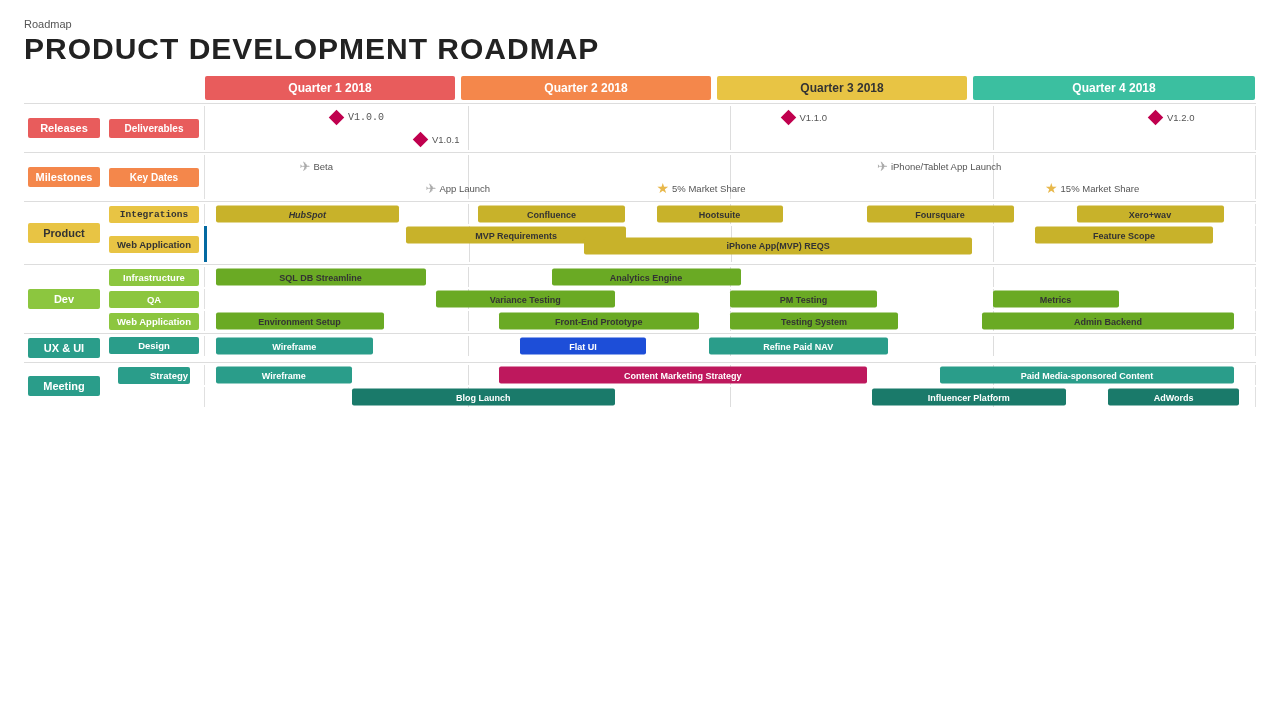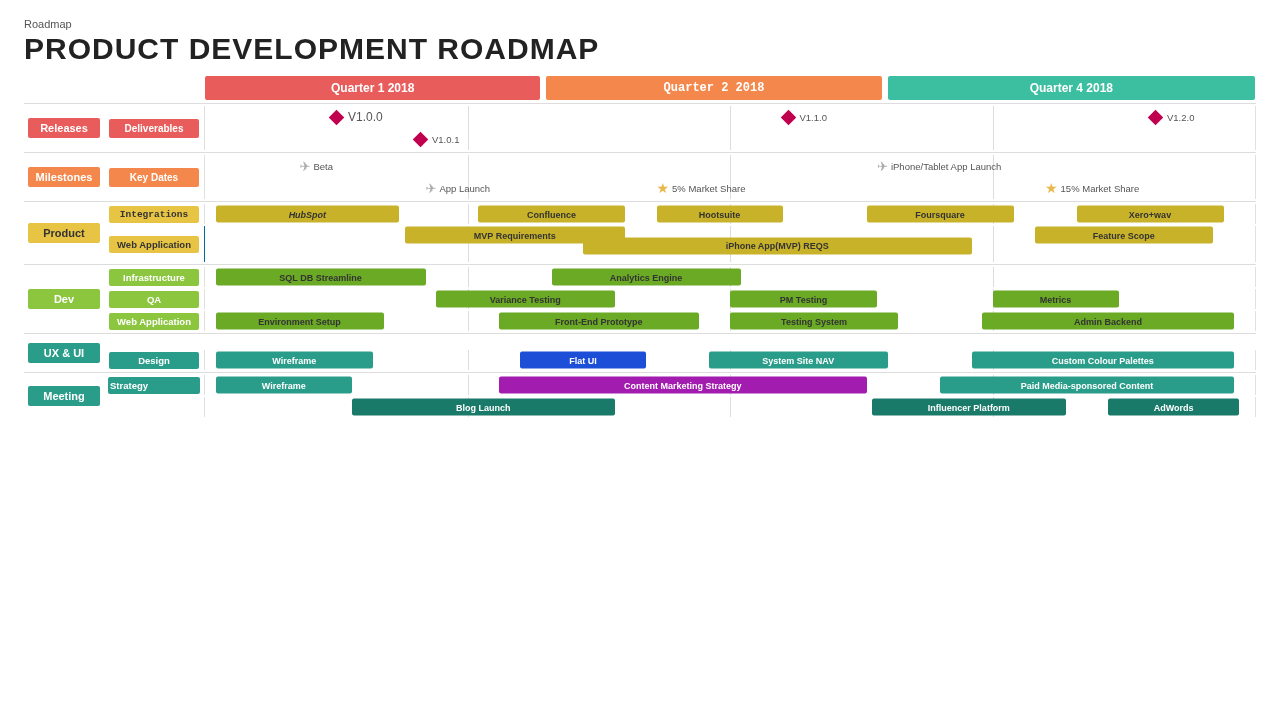--- a/index.html
+++ b/index.html
@@ -34,21 +34,21 @@
     .quarter-cell {
       text-align: center;
       color: white;
       font-weight: 700;
       font-size: 12px;
       padding: 5px 4px;
       border-radius: 2px;
       margin: 0 1px;
     }
     .q1 { background: #e85c5c; }
-    .q2 { background: #f4874b; font-family: Liberation Mono, monospace; }
+    .q2 { background: #f4874b; }
     .q3 { background: #e8c444; color: #333; }
     .q4 { background: #3bbfa0; }
     .bar-abs {
       position: absolute;
       height: 17px;
       border-radius: 2px;
       display: flex;
       align-items: center;
       justify-content: center;
       font-size: 9px;
@@ -66,20 +66,23 @@
   <div class="subtitle">Roadmap</div>
   <div class="title">PRODUCT DEVELOPMENT ROADMAP</div>
 
   <div style="display:flex; margin-left:180px; margin-bottom:3px; gap:4px;">
     <div class="quarter-cell q1" style="flex:1; text-align:center; padding:5px 4px; font-size:12px; font-weight:700; color:white; border-radius:2px;">
       <span>Quarter 1 2018</span>
     </div>
     <div class="quarter-cell q2" style="flex:1; text-align:center; padding:5px 4px; font-size:12px; font-weight:700; color:white; border-radius:2px;">
       <span>Quarter 2 2018</span>
     </div>
+    <div class="quarter-cell q3" style="flex:1; text-align:center; padding:5px 4px; font-size:12px; font-weight:700; color:#333; border-radius:2px;">
+      <span>Quarter 3 2018</span>
+    </div>
     <div class="quarter-cell q4" style="flex:1; text-align:center; padding:5px 20px; font-size:12px; font-weight:700; color:white; border-radius:2px;">
       <span>Quarter 4 2018</span>
     </div>
   </div>
 
   <div style="border-top:1px solid #ddd; padding-top:2px; margin-bottom:2px;">
     <div style="display:flex; align-items:stretch;">
 
       <div style="width:80px; min-width:80px; display:flex; align-items:center; justify-content:center; padding:2px;">
         <div style="background:#e85c5c; color:white; font-weight:700; font-size:11px; text-align:center; border-radius:2px; padding:4px 2px; width:72px;">
@@ -96,21 +99,21 @@
       <div style="flex:1; position:relative; min-height:44px; border-left:1px solid #e0e0e0; border-right:1px solid #e0e0e0;">
 
         <div style="position:absolute;top:0;bottom:0;left:25%;width:1px;background:#ddd;"></div>
         <div style="position:absolute;top:0;bottom:0;left:50%;width:1px;background:#ddd;"></div>
         <div style="position:absolute;top:0;bottom:0;left:75%;width:1px;background:#ddd;"></div>
 
         <div style="position:relative; height:22px; display:flex; align-items:center;">
 
           <div style="position:absolute; left:12%; display:flex; align-items:center; gap:4px;">
             <div style="width:11px;height:11px;background:#c0004e;transform:rotate(45deg);flex-shrink:0;"></div>
-            <span style="font-size:12px; color:#555; white-space:nowrap; margin-left:2px;">V1.0.0</span>
+            <span style="font-size:10px; color:#555; white-space:nowrap; margin-left:2px;font-family:Liberation Mono, monospace;">V1.0.0</span>
           </div>
 
           <div style="position:absolute; left:55%; display:flex; align-items:center; gap:4px;">
             <div style="width:11px;height:11px;background:#c0004e;transform:rotate(45deg);flex-shrink:0;"></div>
             <span style="font-size:9.5px; color:#555; white-space:nowrap; margin-left:2px;">V1.1.0</span>
           </div>
 
           <div style="position:absolute; left:90%; display:flex; align-items:center; gap:4px;">
             <div style="width:11px;height:11px;background:#c0004e;transform:rotate(45deg);flex-shrink:0;"></div>
             <span style="font-size:9.5px; color:#555; white-space:nowrap; margin-left:2px;">V1.2.0</span>
@@ -200,21 +203,21 @@
             <div class="bar-abs" style="left:43%;width:12%;background:#c8b22a;color:#333;">Hootsuite</div>
             <div class="bar-abs" style="left:63%;width:14%;background:#c8b22a;color:#333;">Foursquare</div>
             <div class="bar-abs" style="left:83%;width:14%;background:#c8b22a;color:#333;">Xero+wav</div>
           </div>
         </div>
 
         <div style="display:flex; align-items:center; min-height:36px;">
           <div style="width:100px; min-width:100px; display:flex; align-items:center; justify-content:center; padding:1px 2px;">
             <div style="background:#e8c444; color:#333; font-weight:600; font-size:9.5px; text-align:center; border-radius:2px; padding:3px 2px; width:90px;">Web Application</div>
           </div>
-          <div style="flex:1; position:relative; height:36px; border-left:1px solid #0369a1; border-right:1px solid #e0e0e0;">
+          <div style="flex:1; position:relative; height:36px; border-left:3px solid #0369a1; border-right:1px solid #e0e0e0;">
             <div style="position:absolute;top:0;bottom:0;left:25%;width:1px;background:#ddd;"></div>
             <div style="position:absolute;top:0;bottom:0;left:50%;width:1px;background:#ddd;"></div>
             <div style="position:absolute;top:0;bottom:0;left:75%;width:1px;background:#ddd;"></div>
             <div class="bar-abs" style="left:19%;width:21%;top:25%;background:#c8b22a;color:#333;">MVP Requirements</div>
             <div class="bar-abs" style="left:36%;width:37%;top:55%;background:#c8b22a;color:#333;">iPhone App(MVP) REQS</div>
             <div class="bar-abs" style="left:79%;width:17%;top:25%;background:#c8b22a;color:#333;">Feature Scope</div>
           </div>
         </div>
       </div>
     </div>
@@ -276,58 +279,57 @@
 
   <div style="border-top:1px solid #ddd; padding-top:2px; margin-bottom:2px;">
     <div style="display:flex; align-items:stretch;">
       <div style="width:80px; min-width:80px; display:flex; align-items:center; justify-content:center; padding:2px;">
         <div style="background:#2a9d8a; color:white; font-weight:700; font-size:11px; text-align:center; border-radius:2px; padding:4px 2px; width:72px;">
           <span>UX &amp; UI</span>
         </div>
       </div>
       <div style="display:flex; flex-direction:column; gap:2px; flex:1;">
 
-        <div style="display:flex; align-items:center; min-height:20px;margin-top:14px;">
+        <div style="display:flex; align-items:flex-start; min-height:20px;">
           <div style="width:100px; min-width:100px; display:flex; align-items:center; justify-content:center; padding:1px 2px;">
             <div style="background:#2a9d8a; color:white; font-weight:600; font-size:9.5px; text-align:center; border-radius:2px; padding:3px 2px; width:90px;">Design</div>
           </div>
           <div style="flex:1; position:relative; height:20px; border-left:1px solid #e0e0e0; border-right:1px solid #e0e0e0;">
             <div style="position:absolute;top:0;bottom:0;left:25%;width:1px;background:#ddd;"></div>
             <div style="position:absolute;top:0;bottom:0;left:50%;width:1px;background:#ddd;"></div>
             <div style="position:absolute;top:0;bottom:0;left:75%;width:1px;background:#ddd;"></div>
             <div class="bar-abs" style="left:1%;width:15%;background:#2a9d8a;color:white;">Wireframe</div>
             <div class="bar-abs" style="left:30%;width:12%;background:#1d4ed8;color:white;">Flat UI</div>
-            <div class="bar-abs" style="left:48%;width:17%;background:#2a9d8a;color:white;">System Site NAV</div>
-            <div class="bar-abs" style="left:73%;width:25%;background:#2a9d8a;color:white;">Custom Colour Palettes</div>
+            <div class="bar-abs" style="left:48%;width:17%;background:#2a9d8a;color:white;">Refine Paid NAV</div>
           </div>
         </div>
 
       </div>
     </div>
   </div>
 
   <div style="border-top:1px solid #ddd; padding-top:2px; margin-bottom:2px;">
     <div style="display:flex; align-items:stretch;">
       <div style="width:80px; min-width:80px; display:flex; align-items:center; justify-content:center; padding:2px;">
         <div style="background:#2a9d8a; color:white; font-weight:700; font-size:11px; text-align:center; border-radius:2px; padding:4px 2px; width:72px;">
           <span>Meeting</span>
         </div>
       </div>
       <div style="display:flex; flex-direction:column; gap:2px; flex:1;">
 
         <div style="display:flex; align-items:center; min-height:20px;">
           <div style="width:100px; min-width:100px; display:flex; align-items:center; justify-content:center; padding:1px 2px;">
-            <div style="background:#2a9d8a; color:white; font-weight:600; font-size:9.5px; text-align:left; border-radius:2px; padding:3px 2px; width:92px;">Strategy</div>
+            <div style="background:#2a9d8a; color:white; font-weight:600; font-size:9.5px; text-align:right; border-radius:2px; padding:3px 2px; width:72px;">Strategy</div>
           </div>
           <div style="flex:1; position:relative; height:20px; border-left:1px solid #e0e0e0; border-right:1px solid #e0e0e0;">
             <div style="position:absolute;top:0;bottom:0;left:25%;width:1px;background:#ddd;"></div>
             <div style="position:absolute;top:0;bottom:0;left:50%;width:1px;background:#ddd;"></div>
             <div style="position:absolute;top:0;bottom:0;left:75%;width:1px;background:#ddd;"></div>
             <div class="bar-abs" style="left:1%;width:13%;background:#2a9d8a;color:white;">Wireframe</div>
-            <div class="bar-abs" style="left:28%;width:35%;background:#a21caf;color:white;">Content Marketing Strategy</div>
+            <div class="bar-abs" style="left:28%;width:35%;background:#be185d;color:white;">Content Marketing Strategy</div>
             <div class="bar-abs" style="left:70%;width:28%;background:#2a9d8a;color:white;">Paid Media-sponsored Content</div>
           </div>
         </div>
 
         <div style="display:flex; align-items:flex-end; min-height:20px;">
           <div style="width:100px; min-width:100px; display:flex; align-items:center; justify-content:center; padding:1px 2px;">
             <div style="width:90px;"></div>
           </div>
           <div style="flex:1; position:relative; height:20px; border-left:1px solid #e0e0e0; border-right:1px solid #e0e0e0;">
             <div style="position:absolute;top:0;bottom:0;left:25%;width:1px;background:#ddd;"></div>

